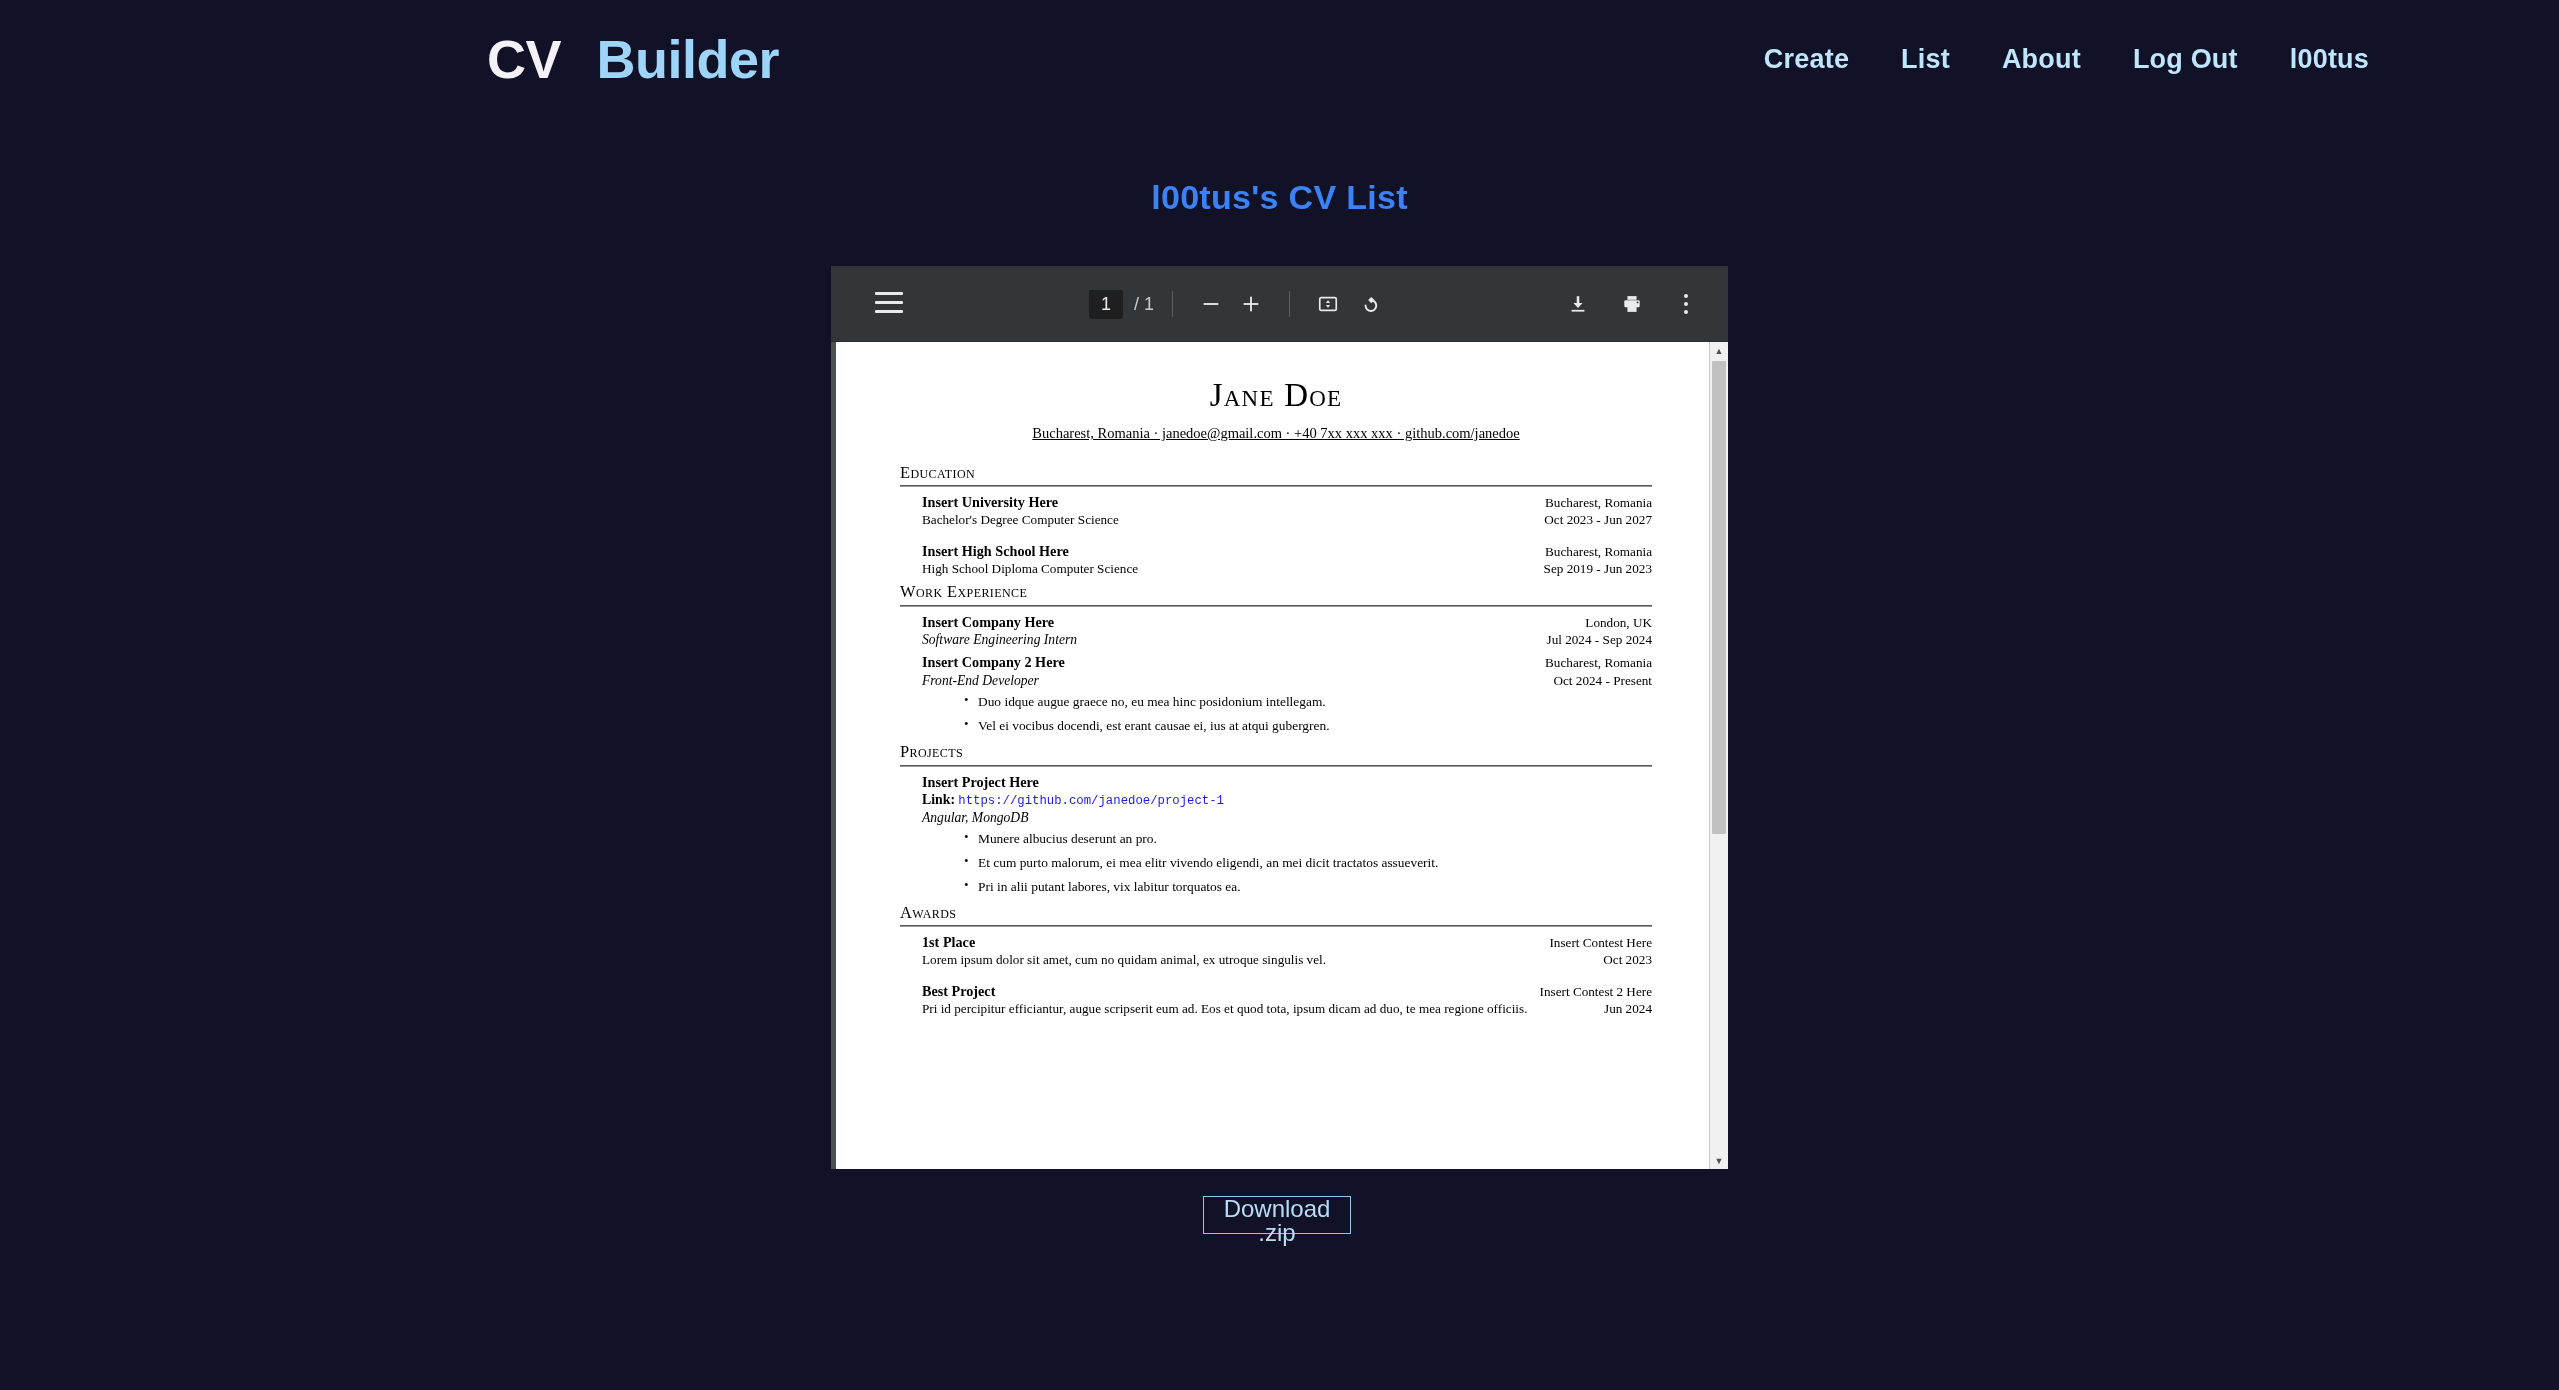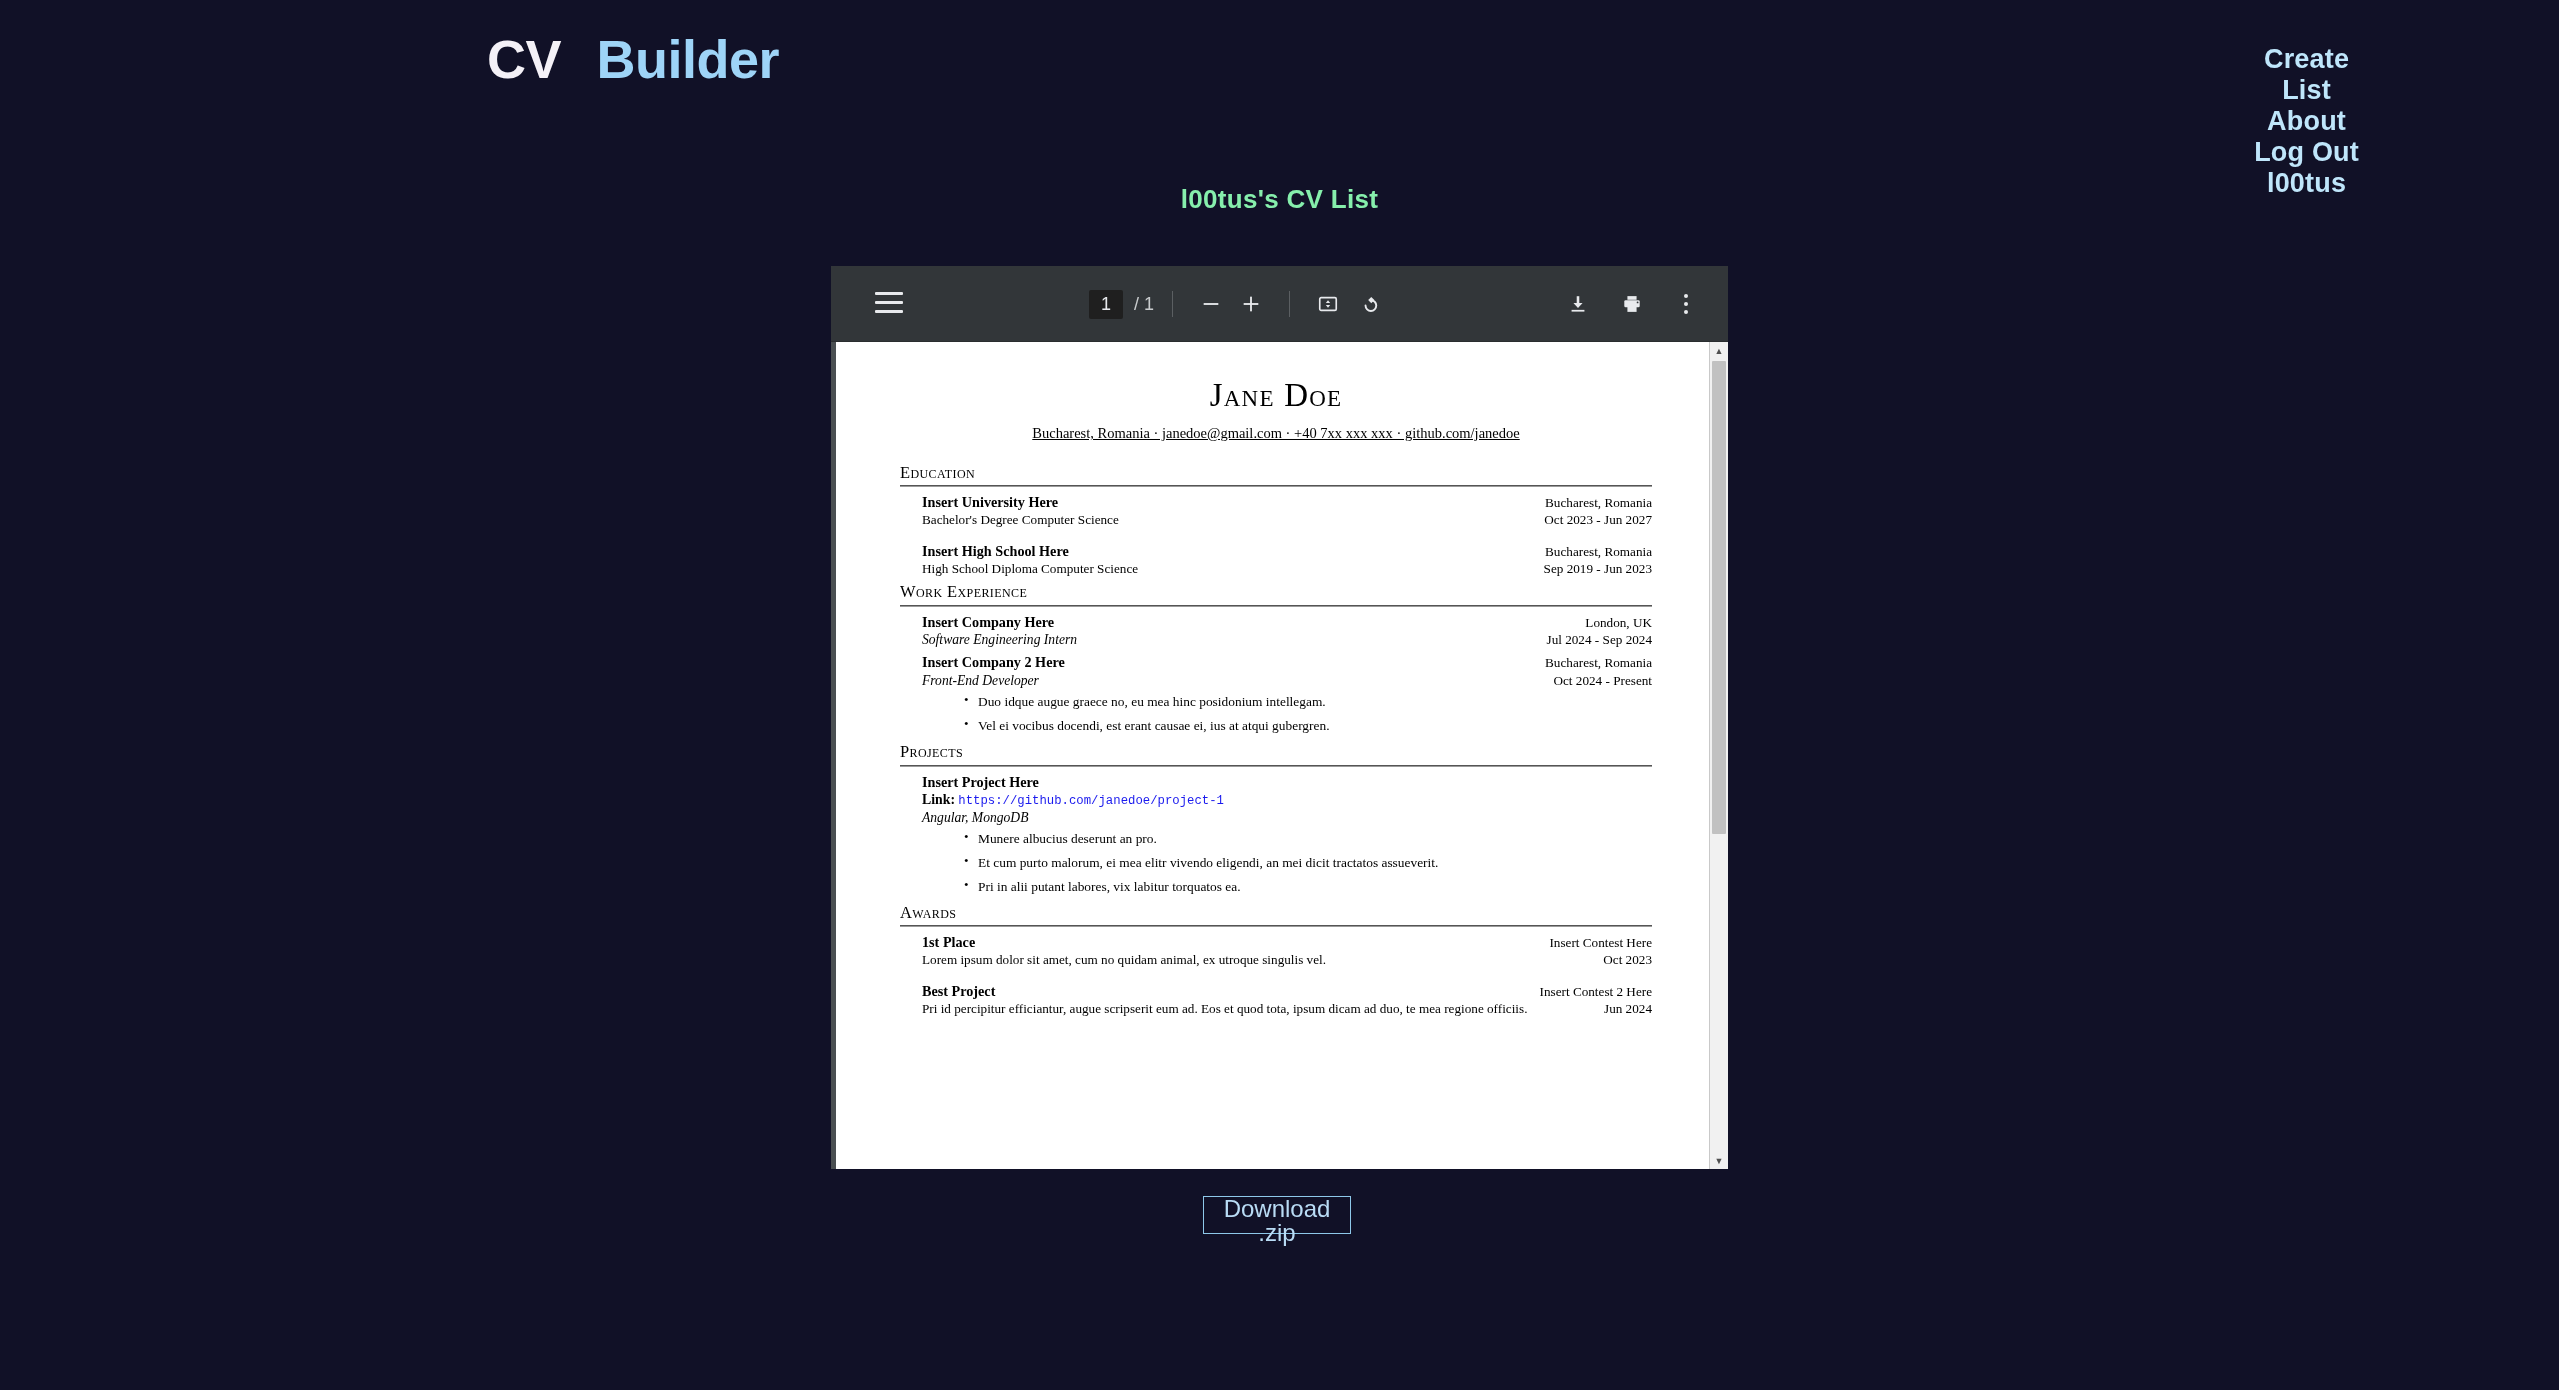--- a/index.html
+++ b/index.html
@@ -26,45 +26,44 @@
     font-size: 54px;
     font-weight: 700;
     letter-spacing: -0.5px;
     white-space: nowrap;
   }
   .brand-cv { color: #f4f1f7; }
   .brand-builder { color: #9ed4f7; margin-left: 21px; }
 
   .nav {
     position: absolute;
-    right: 174px;
+    right: 164px;
     top: 44px;
     display: flex;
-    align-items: center;
+    align-items: flex-end;
     gap: 0;
-    flex-direction: column;
   }
   .nav-item {
     color: #bfe6fb;
     font-size: 27px;
     font-weight: 700;
     text-decoration: none;
     padding: 0 26px;
     white-space: nowrap;
     cursor: pointer;
     letter-spacing: 0.2px;
   }
 
   
   .page-title {
     text-align: center;
-    color: #86efac;
-    font-size: 26px;
+    color: #3b82f6;
+    font-size: 34px;
     font-weight: 700;
-    margin: 10px;
+    margin: 4px;
     padding-top: 42px;
     letter-spacing: 0.3px;
   }
 
   
   .pdf-wrap {
     position: absolute;
     left: 831px;
     top: 266px;
     width: 897px;

